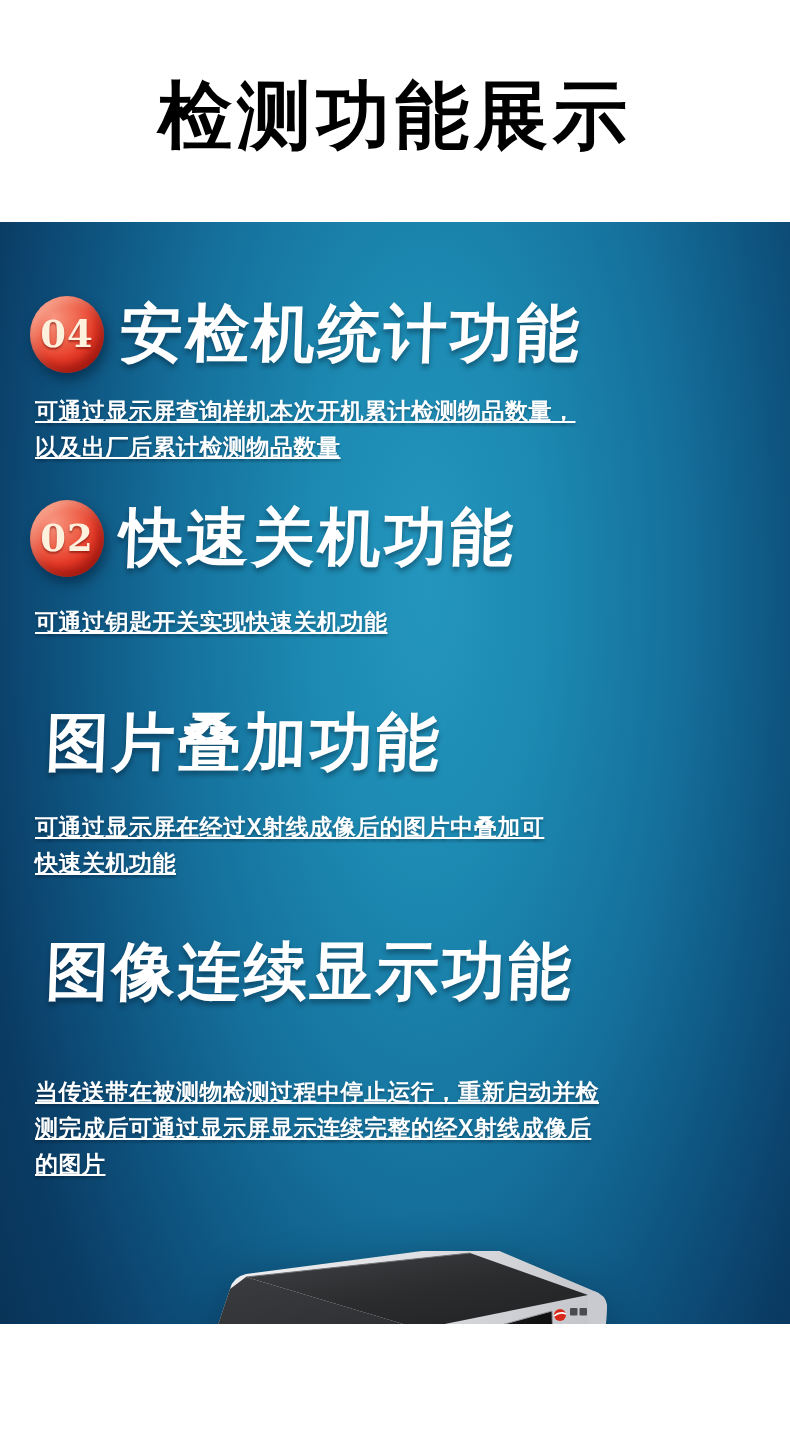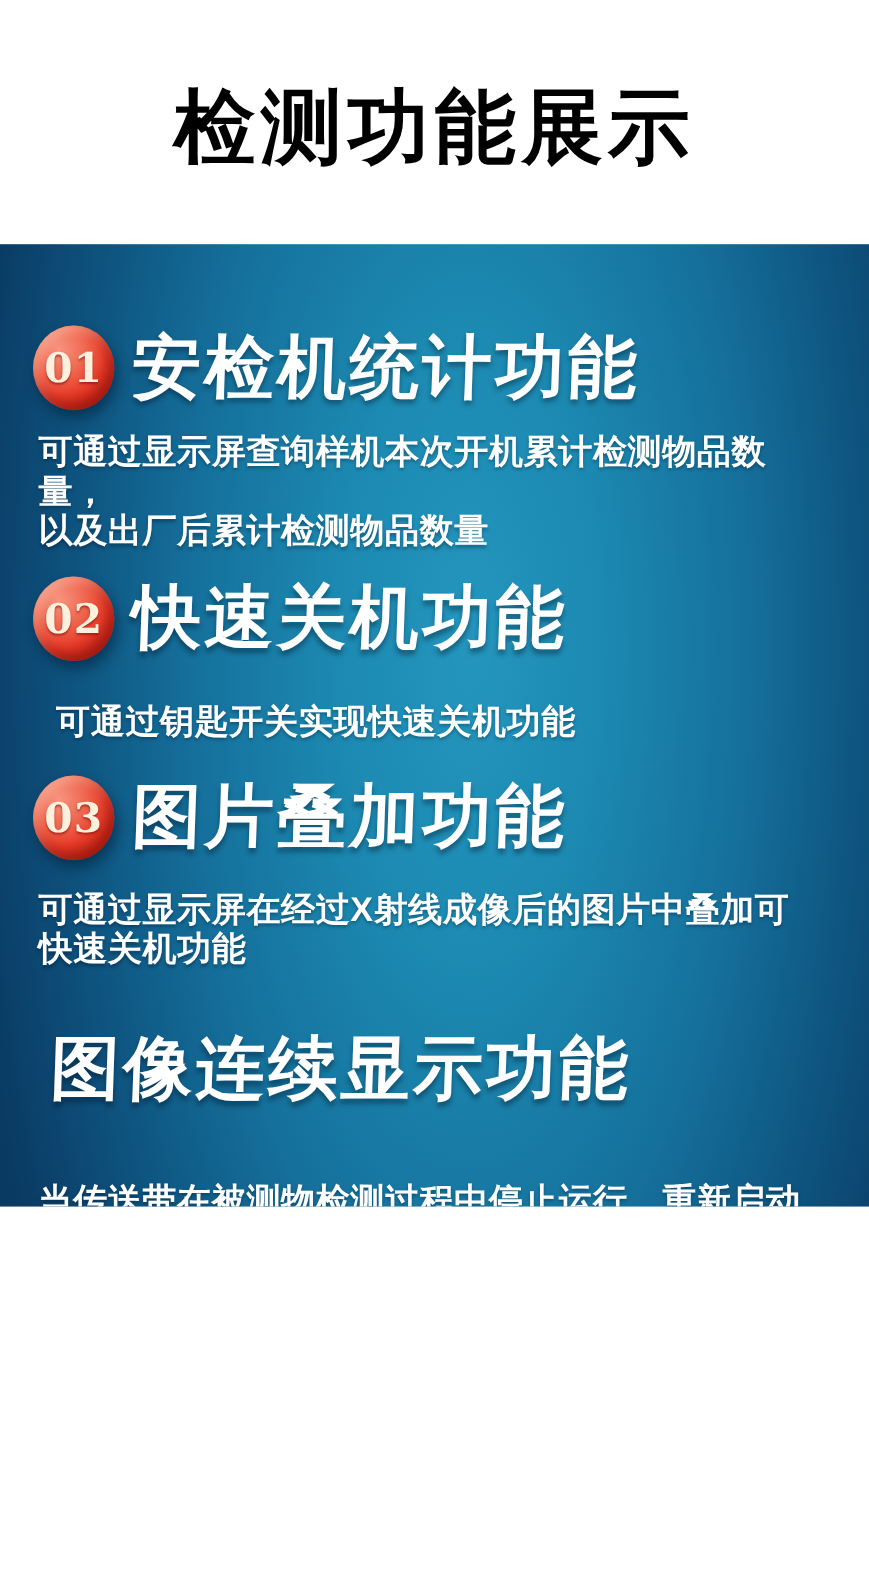--- a/index.html
+++ b/index.html
@@ -1,17 +1,17 @@
 <!DOCTYPE html>
 <html><head>
 <meta charset="utf-8">
 <style>
   html,body{margin:0;padding:0;background:#ffffff;}
   .page{
-    position:relative;width:790px;height:1097px;overflow:hidden;background:#ffffff;
+    position:relative;width:790px;height:1324px;overflow:hidden;background:#ffffff;
     font-family:"Liberation Sans","DejaVu Sans",sans-serif;
   }
   
   .header{
     position:absolute;top:0;left:0;width:790px;height:222px;background:#ffffff;
     display:flex;align-items:center;justify-content:center;
   }
   .page-title{
     font-size:74px;font-weight:900;color:#000000;letter-spacing:5px;
     padding-top:12px;white-space:nowrap;
@@ -40,26 +40,27 @@
     font-size:37px;font-weight:bold;color:#fdf1de;letter-spacing:1px;
     text-shadow:0 2px 2px rgba(120,16,8,.6);
   }
   .feature-title{
     margin:0 0 0 16px;font-size:63px;font-weight:900;color:#ffffff;
     letter-spacing:3px;white-space:nowrap;transform:skewX(-2deg);
     text-shadow:0 4px 5px rgba(0,12,28,.38);
   }
   .feature-body{
     position:absolute;left:35px;margin:0;width:720px;
-    font-size:31px;line-height:36px;font-weight:600;color:#ffffff;
+    font-size:23px;line-height:36px;font-weight:600;color:#ffffff;
     white-space:pre-line;letter-spacing:.5px;
     text-shadow:0 2px 3px rgba(0,12,28,.35);
+    text-decoration:underline;
   }
   .f1-head{top:72px;}  .f1-body{top:171px;}
-  .f2-head{top:300px;} .f2-body{top:416px;margin-left:16px;}
+  .f2-head{top:276px;} .f2-body{top:382px;}
   .f3-head{top:481px;} .f3-body{top:587px;}
   .f4-head{top:710px;} .f4-body{top:813px;margin-top:39px;}
   
   .machine{
     position:absolute;left:158px;top:1029px;width:490px;height:190px;
   }
   .machine svg{filter:drop-shadow(0 8px 20px rgba(0,15,30,.35));}
 </style>
 </head>
 <body>
@@ -68,43 +69,40 @@
 
   <div class="header">
     <div class="page-title">检测功能展示</div>
   </div>
 
   <div class="content">
 
     <section class="feature">
       <div class="feature-head f1-head">
         <div class="badge">
-          <span class="badge-num">01</span>
+          <span class="badge-num">04</span>
         </div>
         <h2 class="feature-title">安检机统计功能</h2>
       </div>
       <p class="feature-body f1-body">可通过显示屏查询样机本次开机累计检测物品数量，
 以及出厂后累计检测物品数量</p>
     </section>
 
     <section class="feature">
       <div class="feature-head f2-head">
         <div class="badge">
           <span class="badge-num">02</span>
         </div>
         <h2 class="feature-title">快速关机功能</h2>
       </div>
       <p class="feature-body f2-body">可通过钥匙开关实现快速关机功能</p>
     </section>
 
     <section class="feature">
       <div class="feature-head f3-head">
-        <div class="badge">
-          <span class="badge-num">03</span>
-        </div>
         <h2 class="feature-title">图片叠加功能</h2>
       </div>
       <p class="feature-body f3-body">可通过显示屏在经过X射线成像后的图片中叠加可
 快速关机功能</p>
     </section>
 
     <section class="feature">
       <div class="feature-head f4-head">
         <h2 class="feature-title">图像连续显示功能</h2>
       </div>

